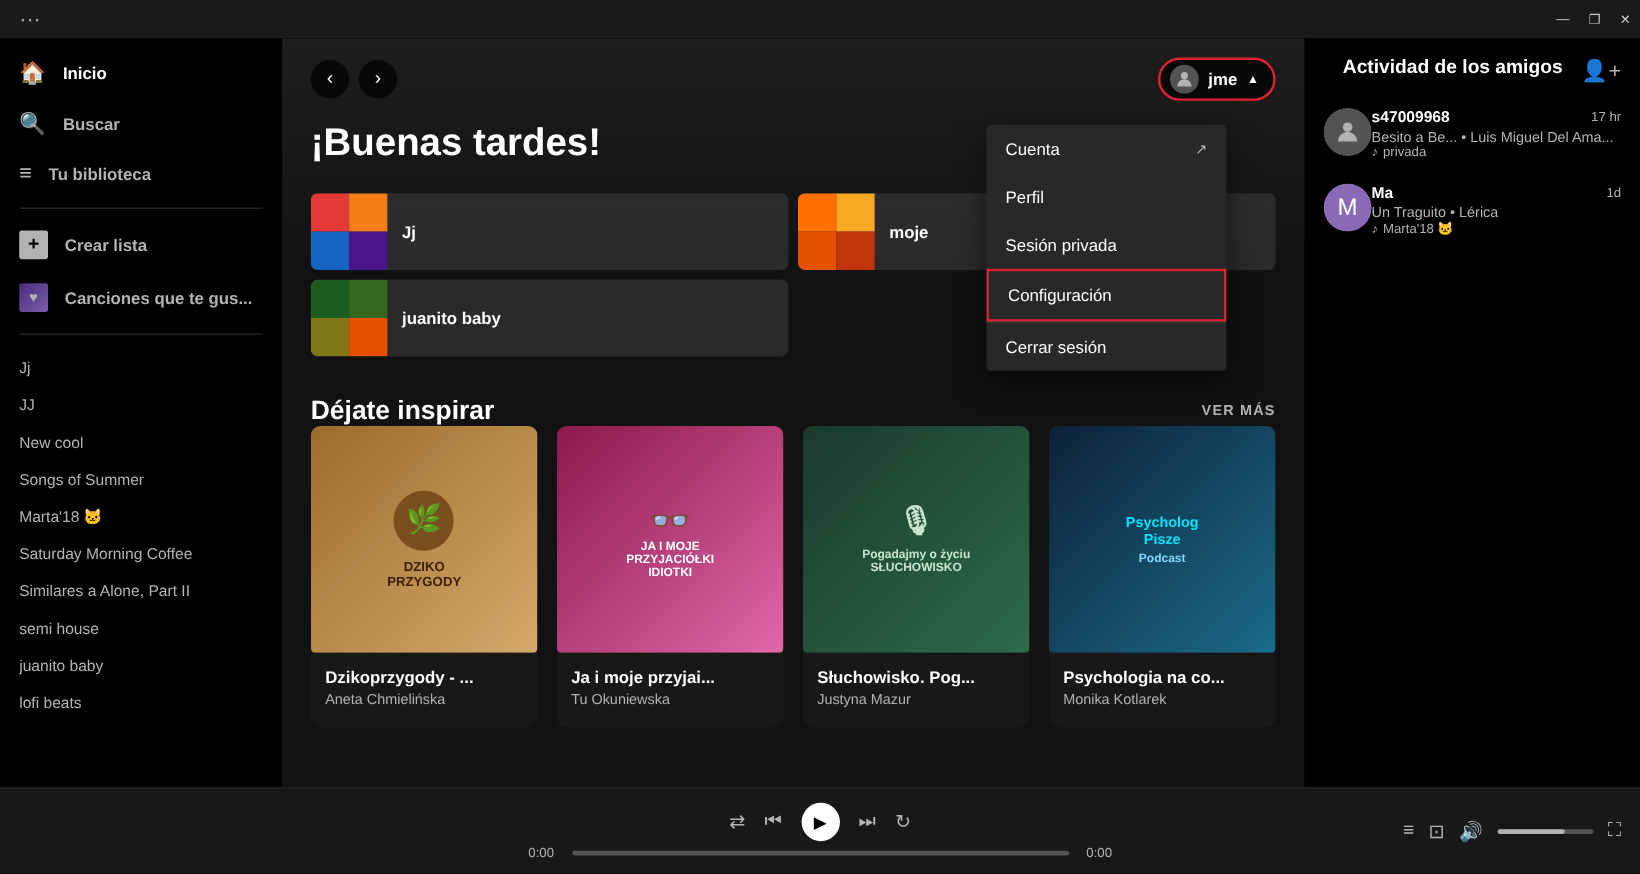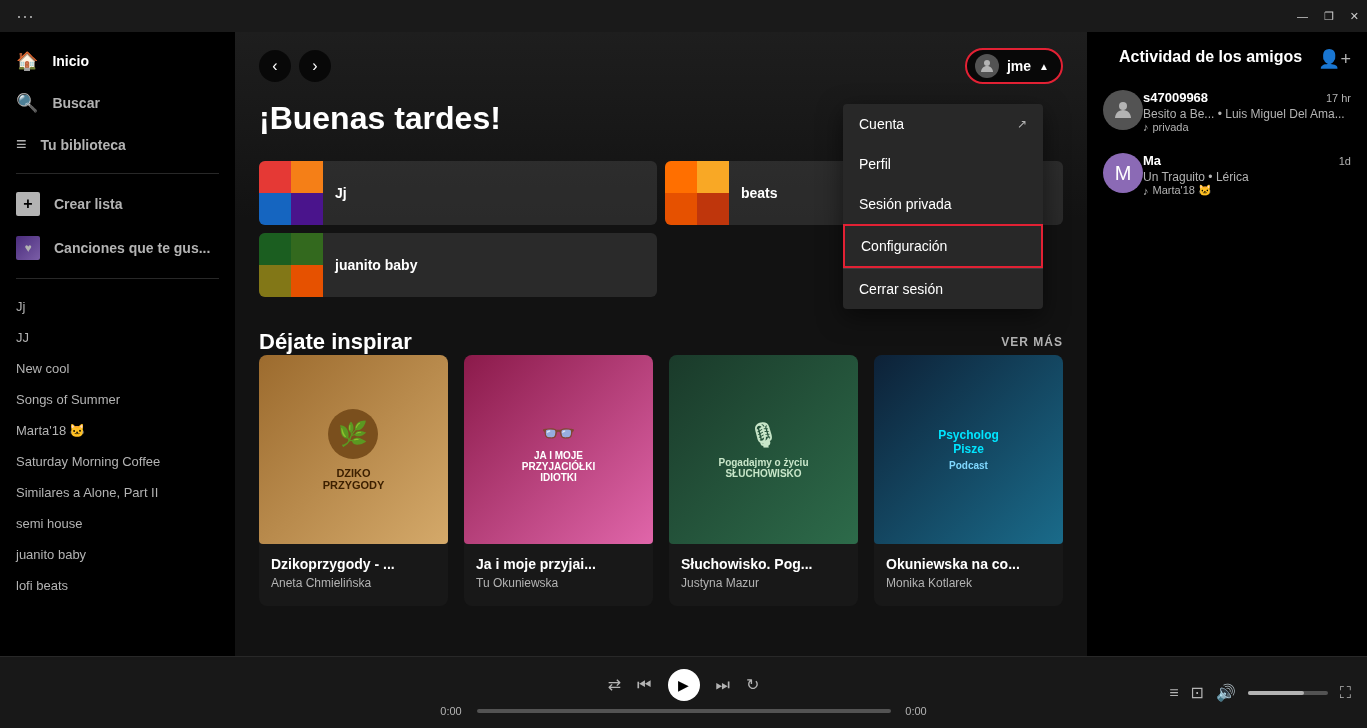--- a/index.html
+++ b/index.html
@@ -170,21 +170,21 @@
       display: flex;
       align-items: center;
       justify-content: center;
       font-size: 12px;
     }
 
     
     .dropdown-menu {
       position: absolute;
       top: 56px;
-      right: 20px;
+      right: 41px;
       background: #282828;
       border-radius: 4px;
       width: 200px;
       z-index: 100;
       box-shadow: 0 8px 24px rgba(0,0,0,0.5);
       overflow: hidden;
       text-align: center;
     }
     .dropdown-item {
       display: flex;
@@ -611,21 +611,21 @@
 
         </div>
 
         <div class="quick-pick-item">
           <div class="quick-pick-thumb rock-colors">
             <div class="thumb-cell c1"></div>
             <div class="thumb-cell c2"></div>
             <div class="thumb-cell c3"></div>
             <div class="thumb-cell c4"></div>
           </div>
-          <span class="quick-pick-label">beats</span>
+          <span class="quick-pick-label">moje</span>
 
         </div>
 
 
         <div class="quick-pick-item">
           <div class="quick-pick-thumb juanito-colors">
             <div class="thumb-cell c1"></div>
             <div class="thumb-cell c2"></div>
             <div class="thumb-cell c3"></div>
             <div class="thumb-cell c4"></div>
@@ -683,21 +683,21 @@
 
         <div class="inspire-card">
           <div class="inspire-thumb">
             <div style="width:100%;height:100%;background:linear-gradient(135deg,#0d2137,#1a6b8a);display:flex;align-items:center;justify-content:center;">
               <div style="text-align:center;padding:12px;font-size:12px;font-weight:700;color:#00e5ff;">
                 <div>Psycholog<br>Pisze</div>
                 <div style="font-size:10px;color:#80d8ff;margin-top:4px;">Podcast</div>
               </div>
             </div>
           </div>
-          <div class="inspire-title">Okuniewska na co...</div>
+          <div class="inspire-title">Psychologia na co...</div>
           <div class="inspire-sub">Monika Kotlarek</div>
         </div>
       </div>
     </div>
   </div>
 
   <div class="right-panel">
     <div class="friends-header">
       <span class="friends-title">Actividad de los amigos</span>
       <span style="font-size:18px;color:#b3b3b3;cursor:pointer;">👤+</span>

